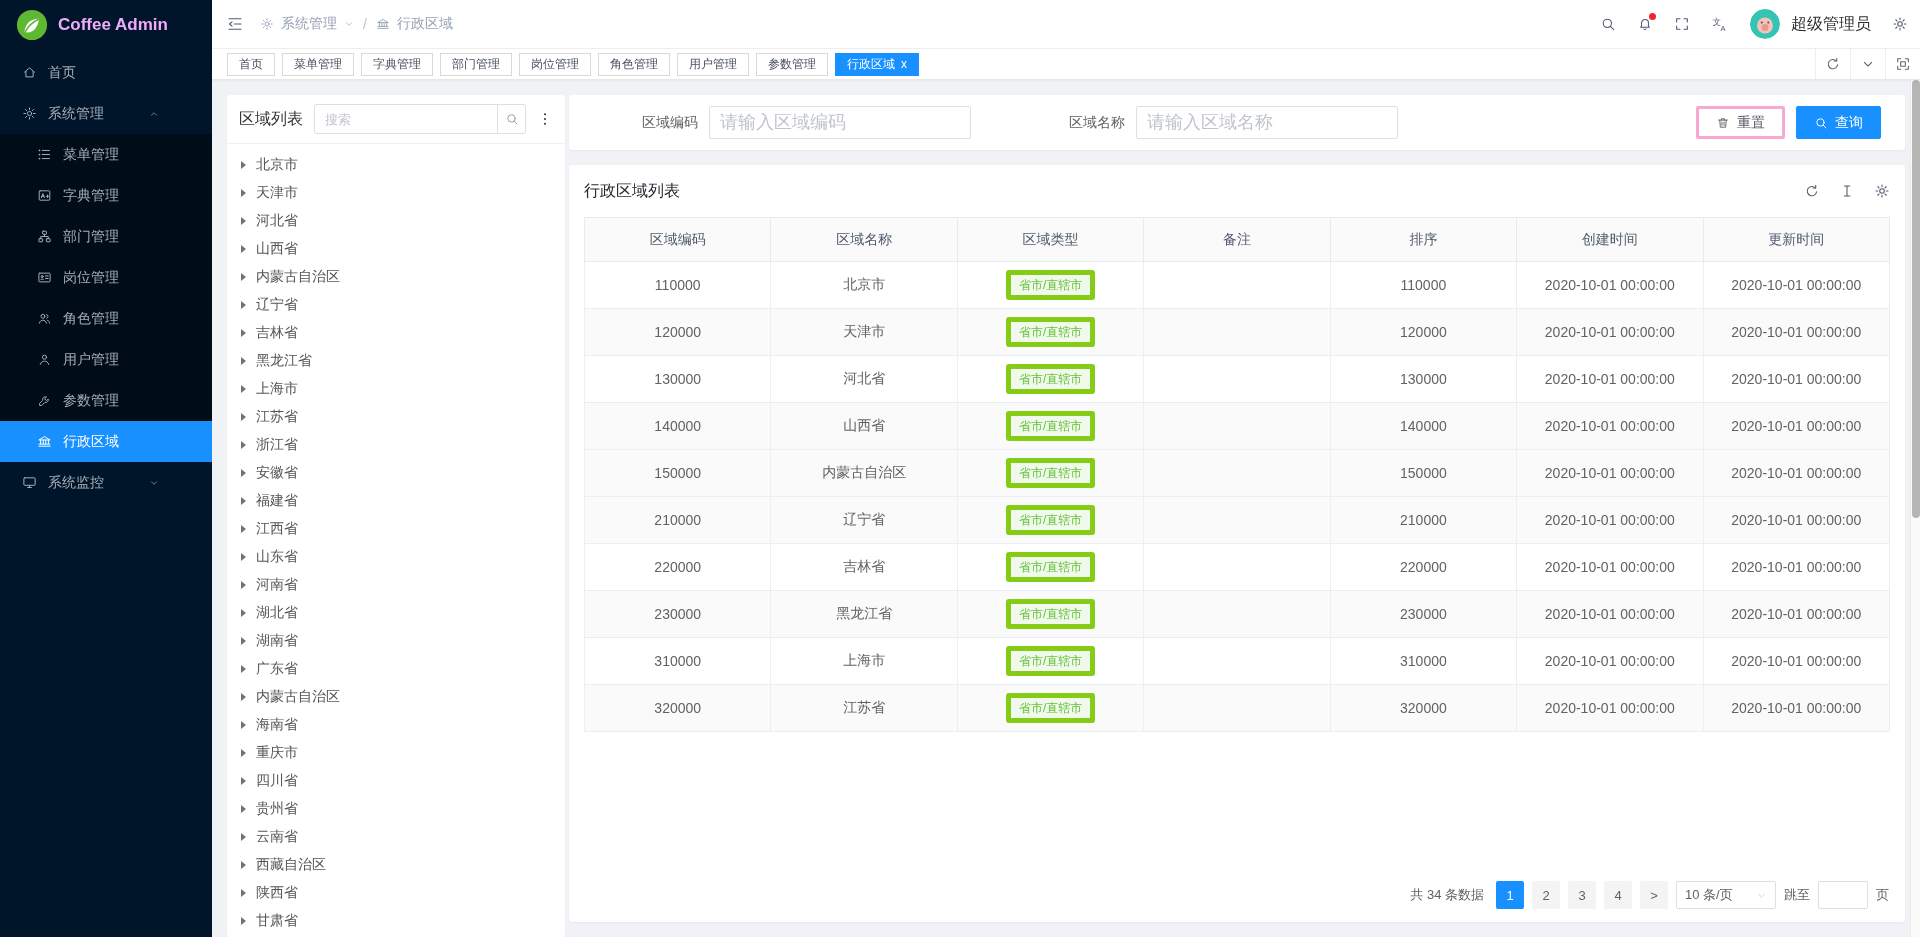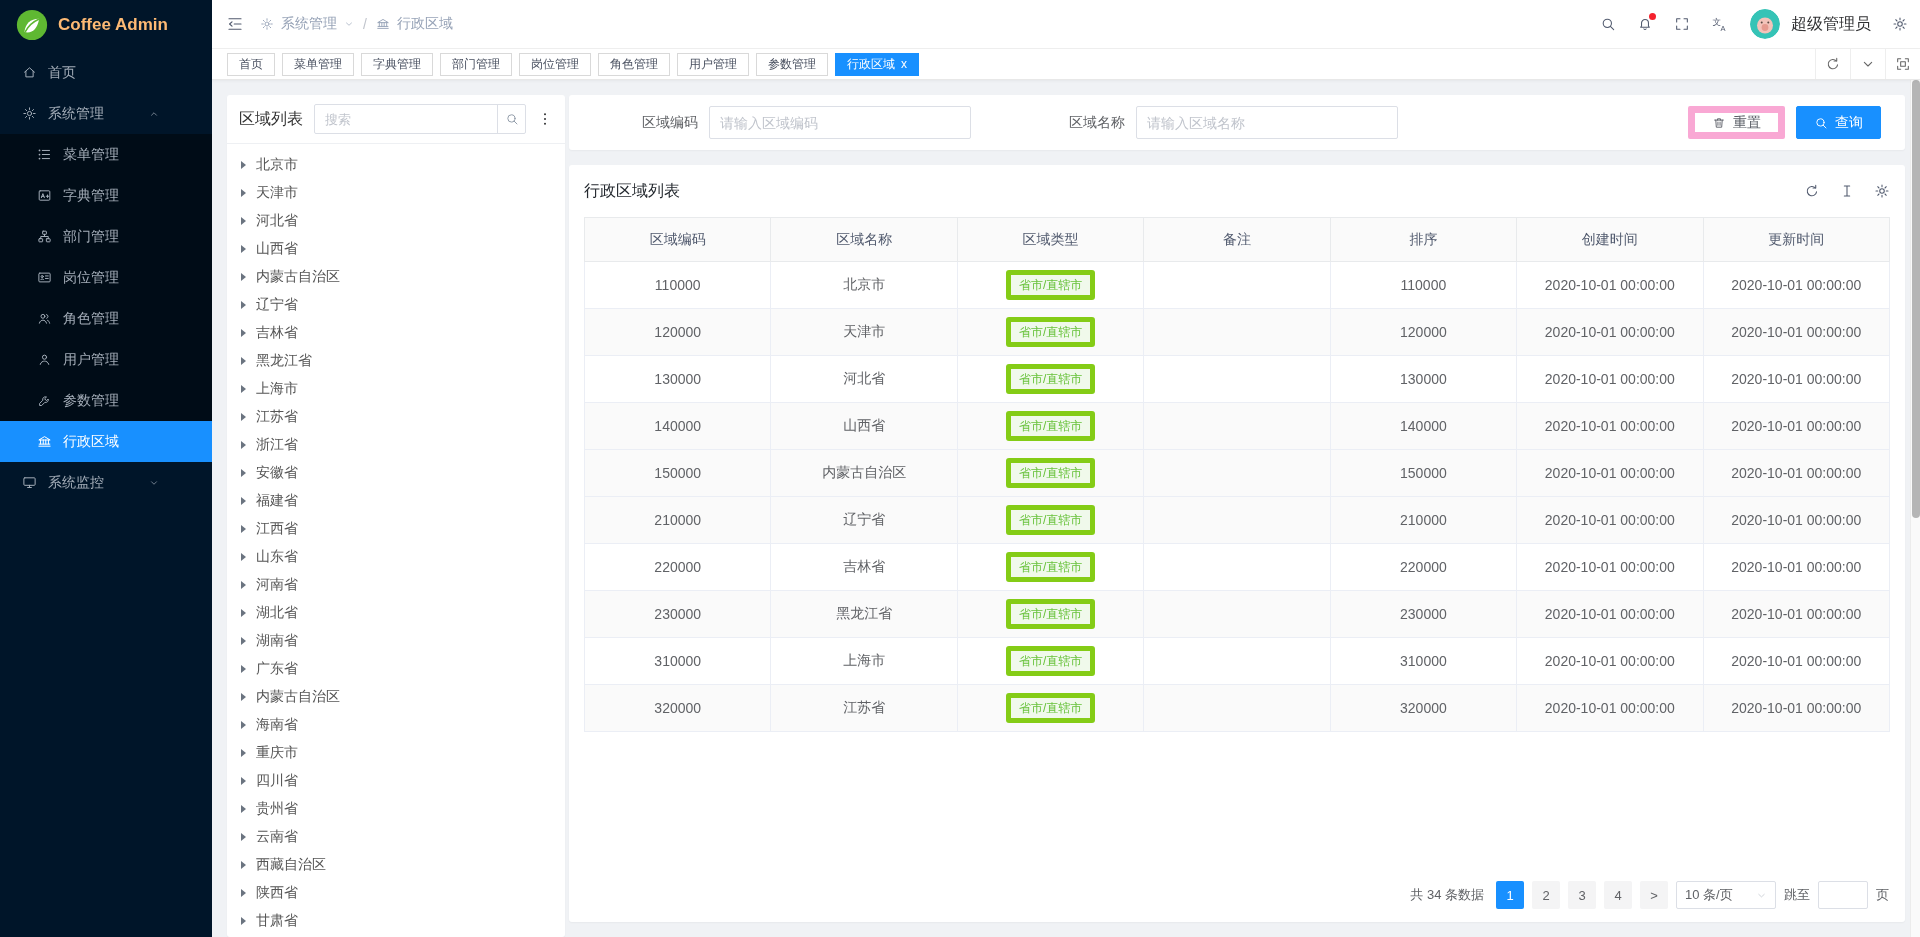--- a/index.html
+++ b/index.html
@@ -10,21 +10,21 @@
   
   .icon { display:inline-flex; align-items:center; justify-content:center; }
   .icon svg { fill:none; stroke:currentColor; stroke-width:1.6; stroke-linecap:round; stroke-linejoin:round; }
   .i14 svg{width:14px;height:14px;} .i15 svg{width:15px;height:15px;}
   .i16 svg{width:16px;height:16px;} .i18 svg{width:18px;height:18px;}
 
   
   .sidebar { width:212px; flex-shrink:0; background:#001529; display:flex; flex-direction:column; overflow:hidden; }
   .logo { height:50px; display:flex; align-items:center; gap:10px; padding-left:16px; flex-shrink:0; }
   .logo svg { width:32px; height:32px; }
-  .logo-title { color:#fdba74; font-size:17px; font-weight:bold; }
+  .logo-title { color:#f0abfc; font-size:17px; font-weight:bold; }
   .menu { flex:1; overflow:hidden; padding-top:2px; }
   .menu-item { height:41px; display:flex; align-items:center; gap:11px; padding-left:22px;
     font-size:14px; color:#a3adb8; cursor:pointer; position:relative; }
   .menu-item.sub { padding-left:37px; background:#000c17; }
   .menu-item.active { background:#1890ff; color:#fff; }
   .menu-caret { position:absolute; right:52px; color:#8c97a5; }
   .menu-caret svg { width:12px; height:12px; }
 
   
   .main { flex:1; display:flex; flex-direction:column; min-width:0; }
@@ -75,26 +75,26 @@
 
   
   .right-col { flex:1; display:flex; flex-direction:column; gap:15px; min-width:0; }
 
   
   .filter-card { height:55px; display:flex; align-items:center; padding:0 24px 0 73px; flex-shrink:0; }
   .filter-group { display:flex; align-items:center; gap:11px; }
   .filter-group + .filter-group { margin-left:98px; }
   .filter-label { font-size:14px; color:#606266; white-space:nowrap; }
   .filter-input { width:262px; height:33px; border:1px solid #dcdfe6; border-radius:2px; padding:0 10px;
-    font-size:14px; color:#333; outline:none; }
+    font-size:18px; color:#333; outline:none; }
   .filter-input::placeholder { color:#c0c4cc; }
   .filter-btns { margin-left:auto; display:flex; gap:11px; }
   .btn { height:33px; display:flex; align-items:center; justify-content:center; gap:7px;
     font-size:14px; border-radius:2px; cursor:pointer; padding:0 17px; }
-  .btn-reset { background:#fff; border:7px solid #f9a8d4; color:#5a5e66; }
+  .btn-reset { background:#fff; border:3px solid #f9a8d4; color:#5a5e66; }
   .btn-primary { background:#1890ff; border:1px solid #1890ff; color:#fff; }
   .btn .icon svg{ width:14px; height:14px; }
 
   
   .table-card { flex:1; position:relative; padding:0 15px; display:flex; flex-direction:column; overflow:hidden; }
   .table-title-row { height:52px; display:flex; align-items:center; flex-shrink:0; }
   .table-title { font-size:16px; color:#24292f; }
   .table-tools { margin-left:auto; display:flex; gap:19px; color:#515a6e; }
   .table-tools .icon { cursor:pointer; }
   table { width:100%; border-collapse:collapse; table-layout:fixed; }

